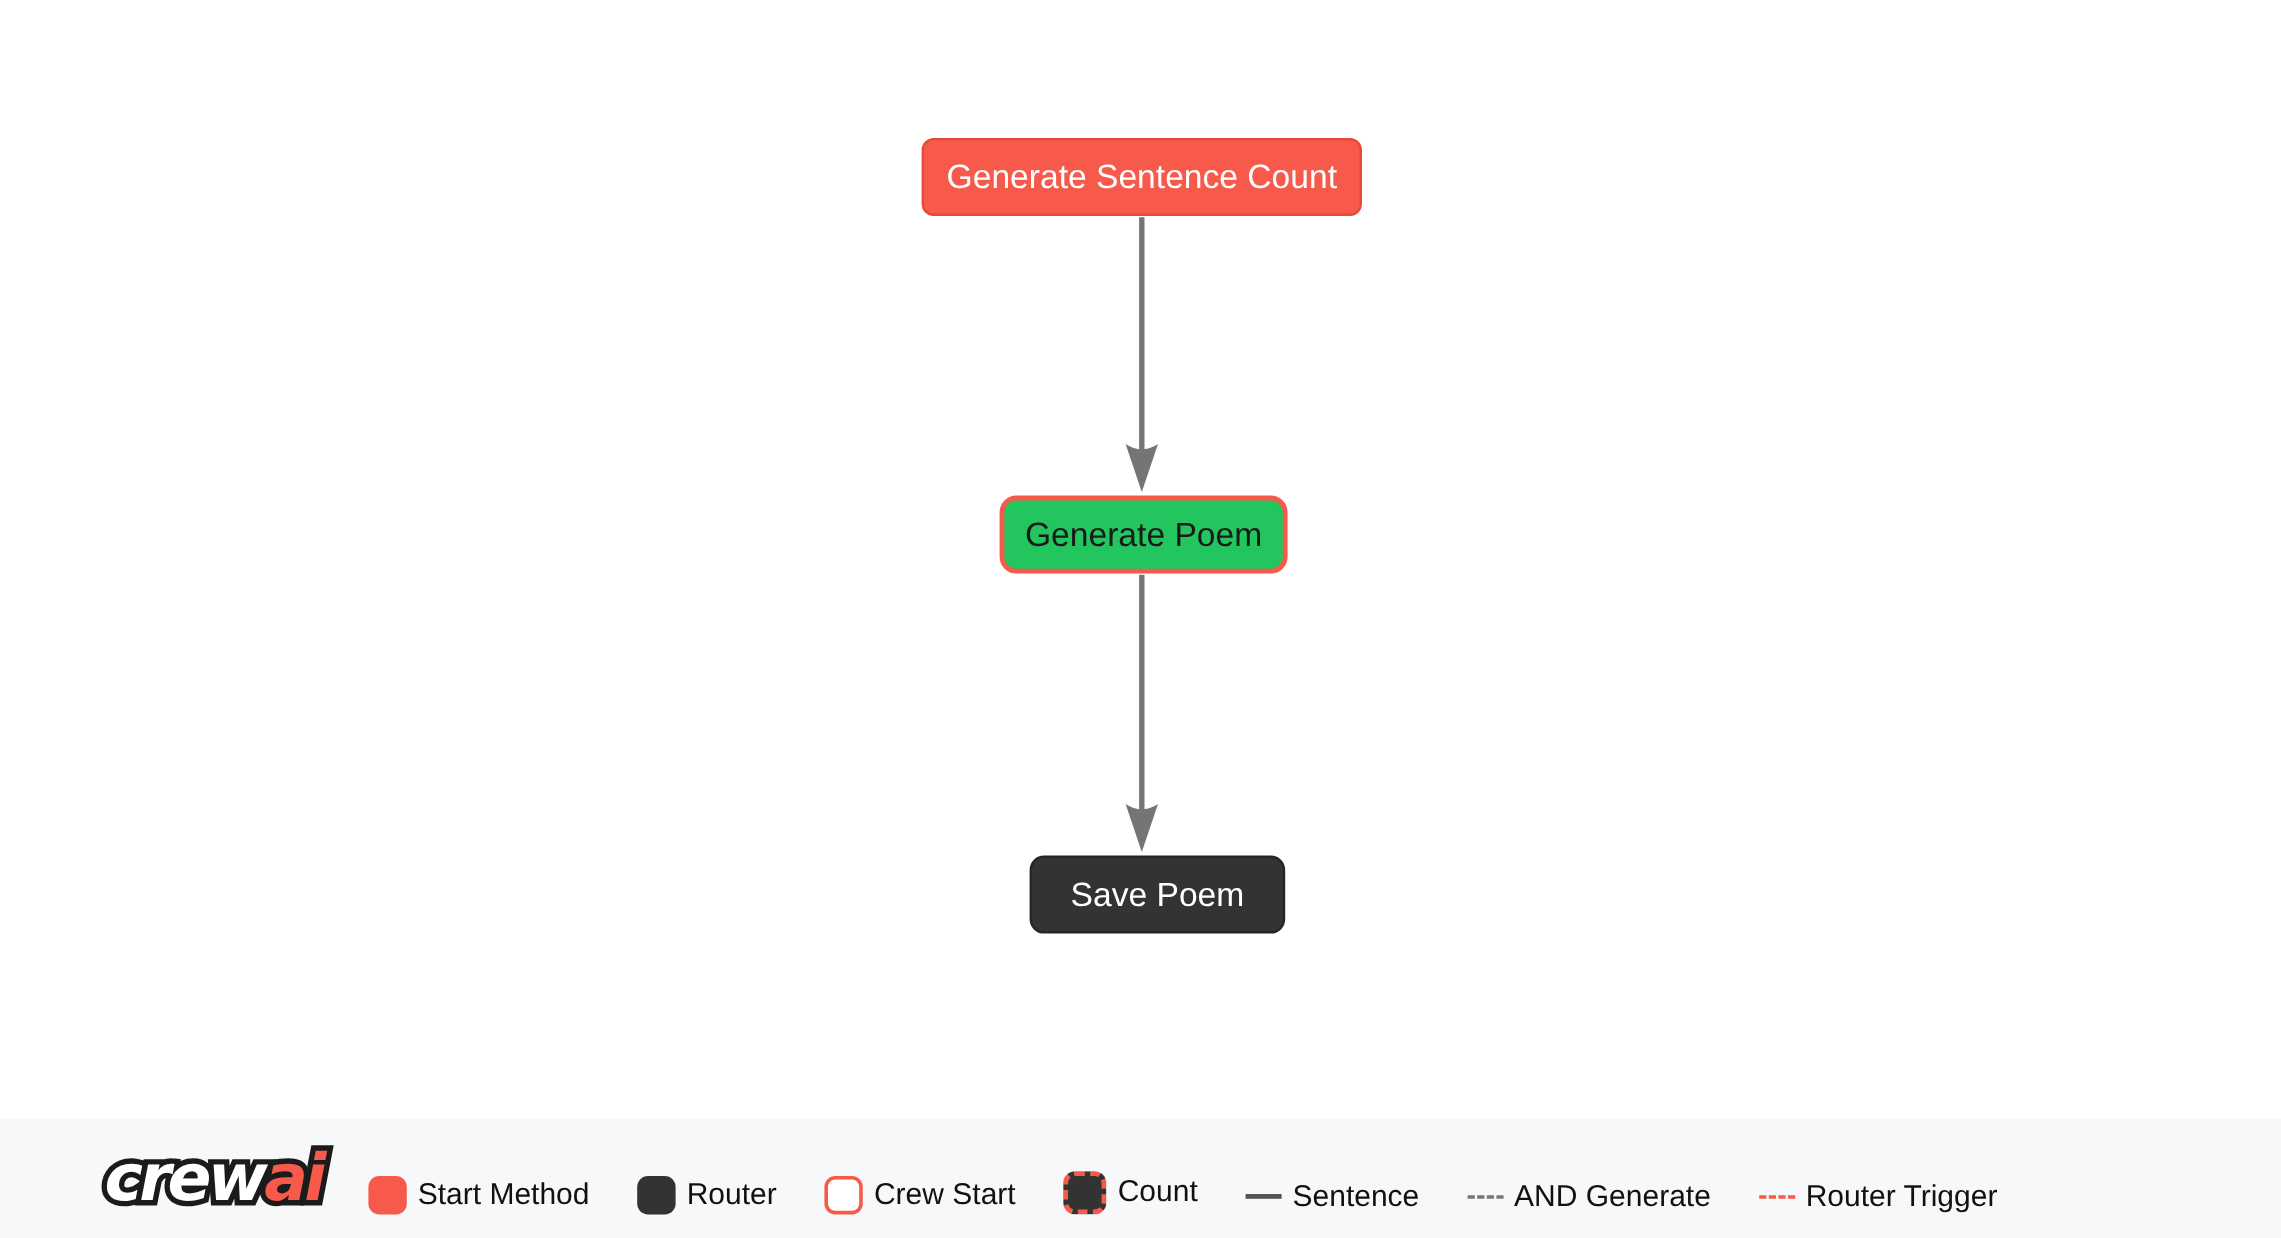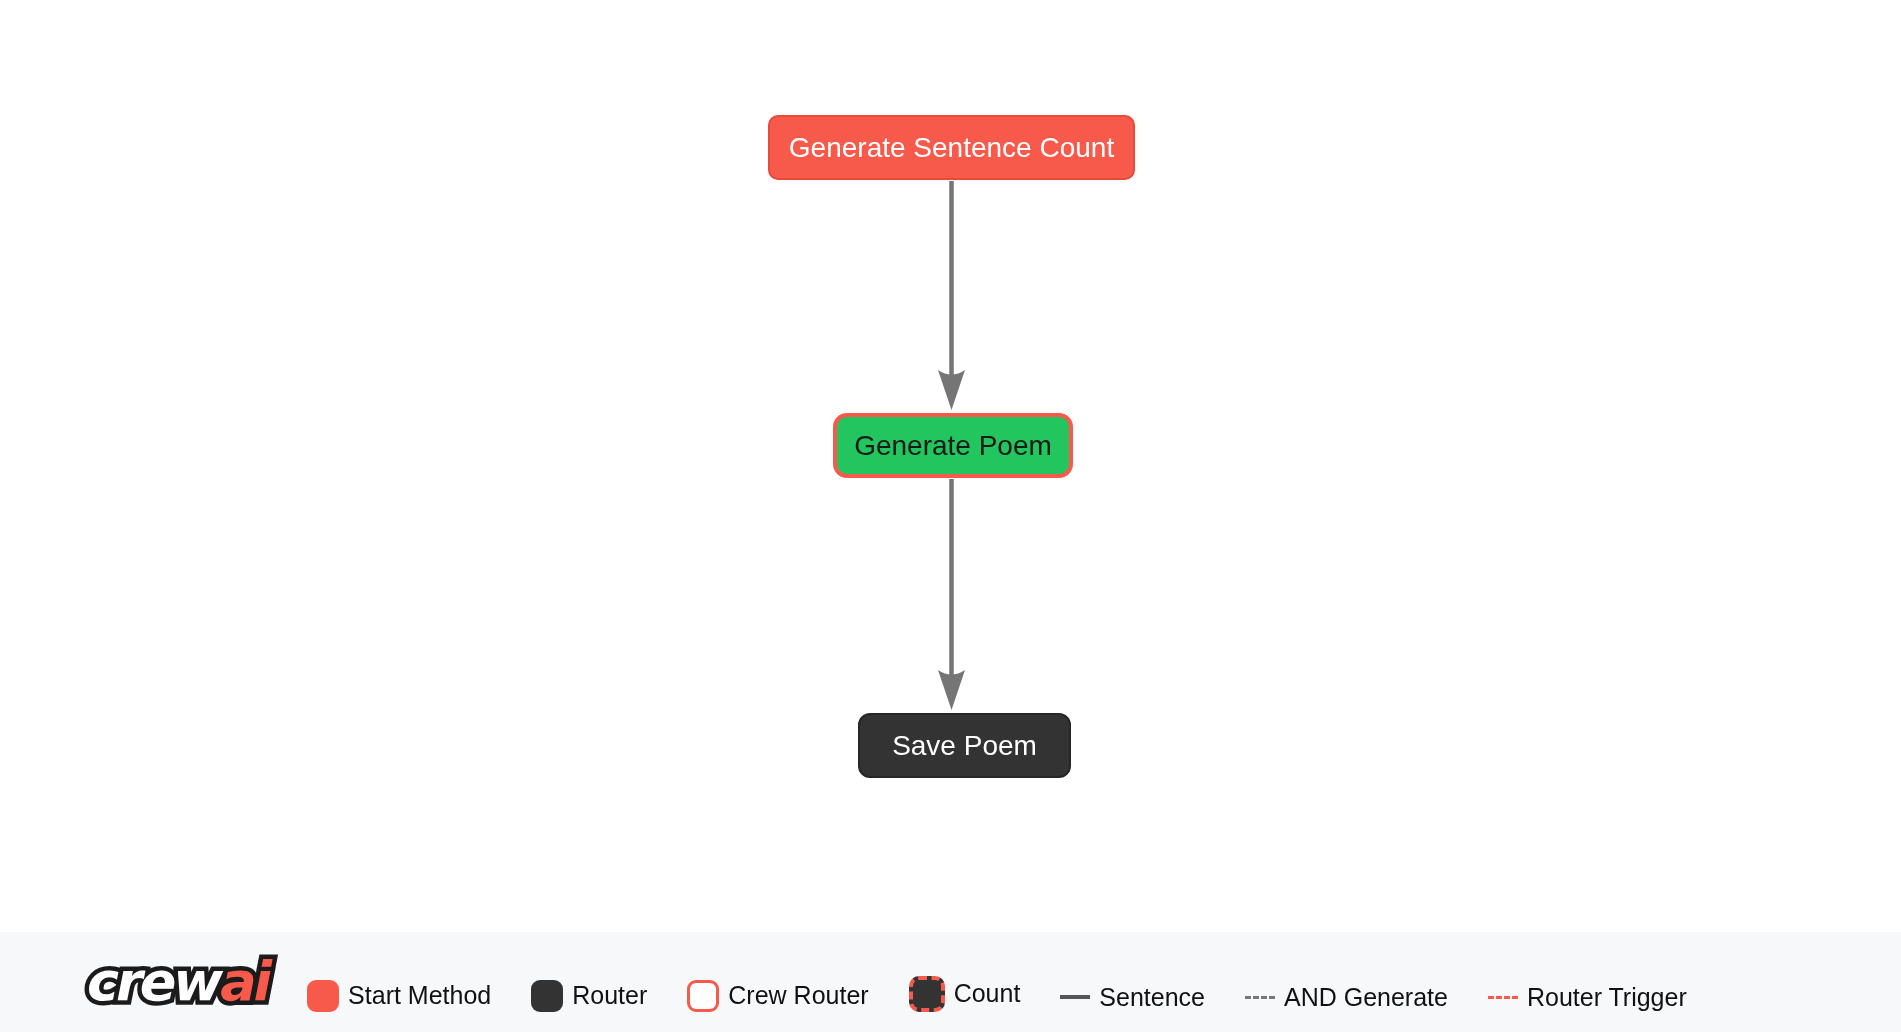--- a/index.html
+++ b/index.html
@@ -102,21 +102,21 @@
       <span>Start Method</span>
     </div>
 
     <div class="legend-item">
       <span class="swatch swatch-method"></span>
       <span>Router</span>
     </div>
 
     <div class="legend-item">
       <span class="swatch swatch-crew"></span>
-      <span>Crew Router</span>
+      <span>Crew Start</span>
     </div>
 
     <div class="legend-item">
       <span class="swatch swatch-router"></span>
       <span>Count</span>
     </div>
 
     <div class="legend-item">
       <span class="line-swatch line-solid"></span>
       <span>Sentence</span>

